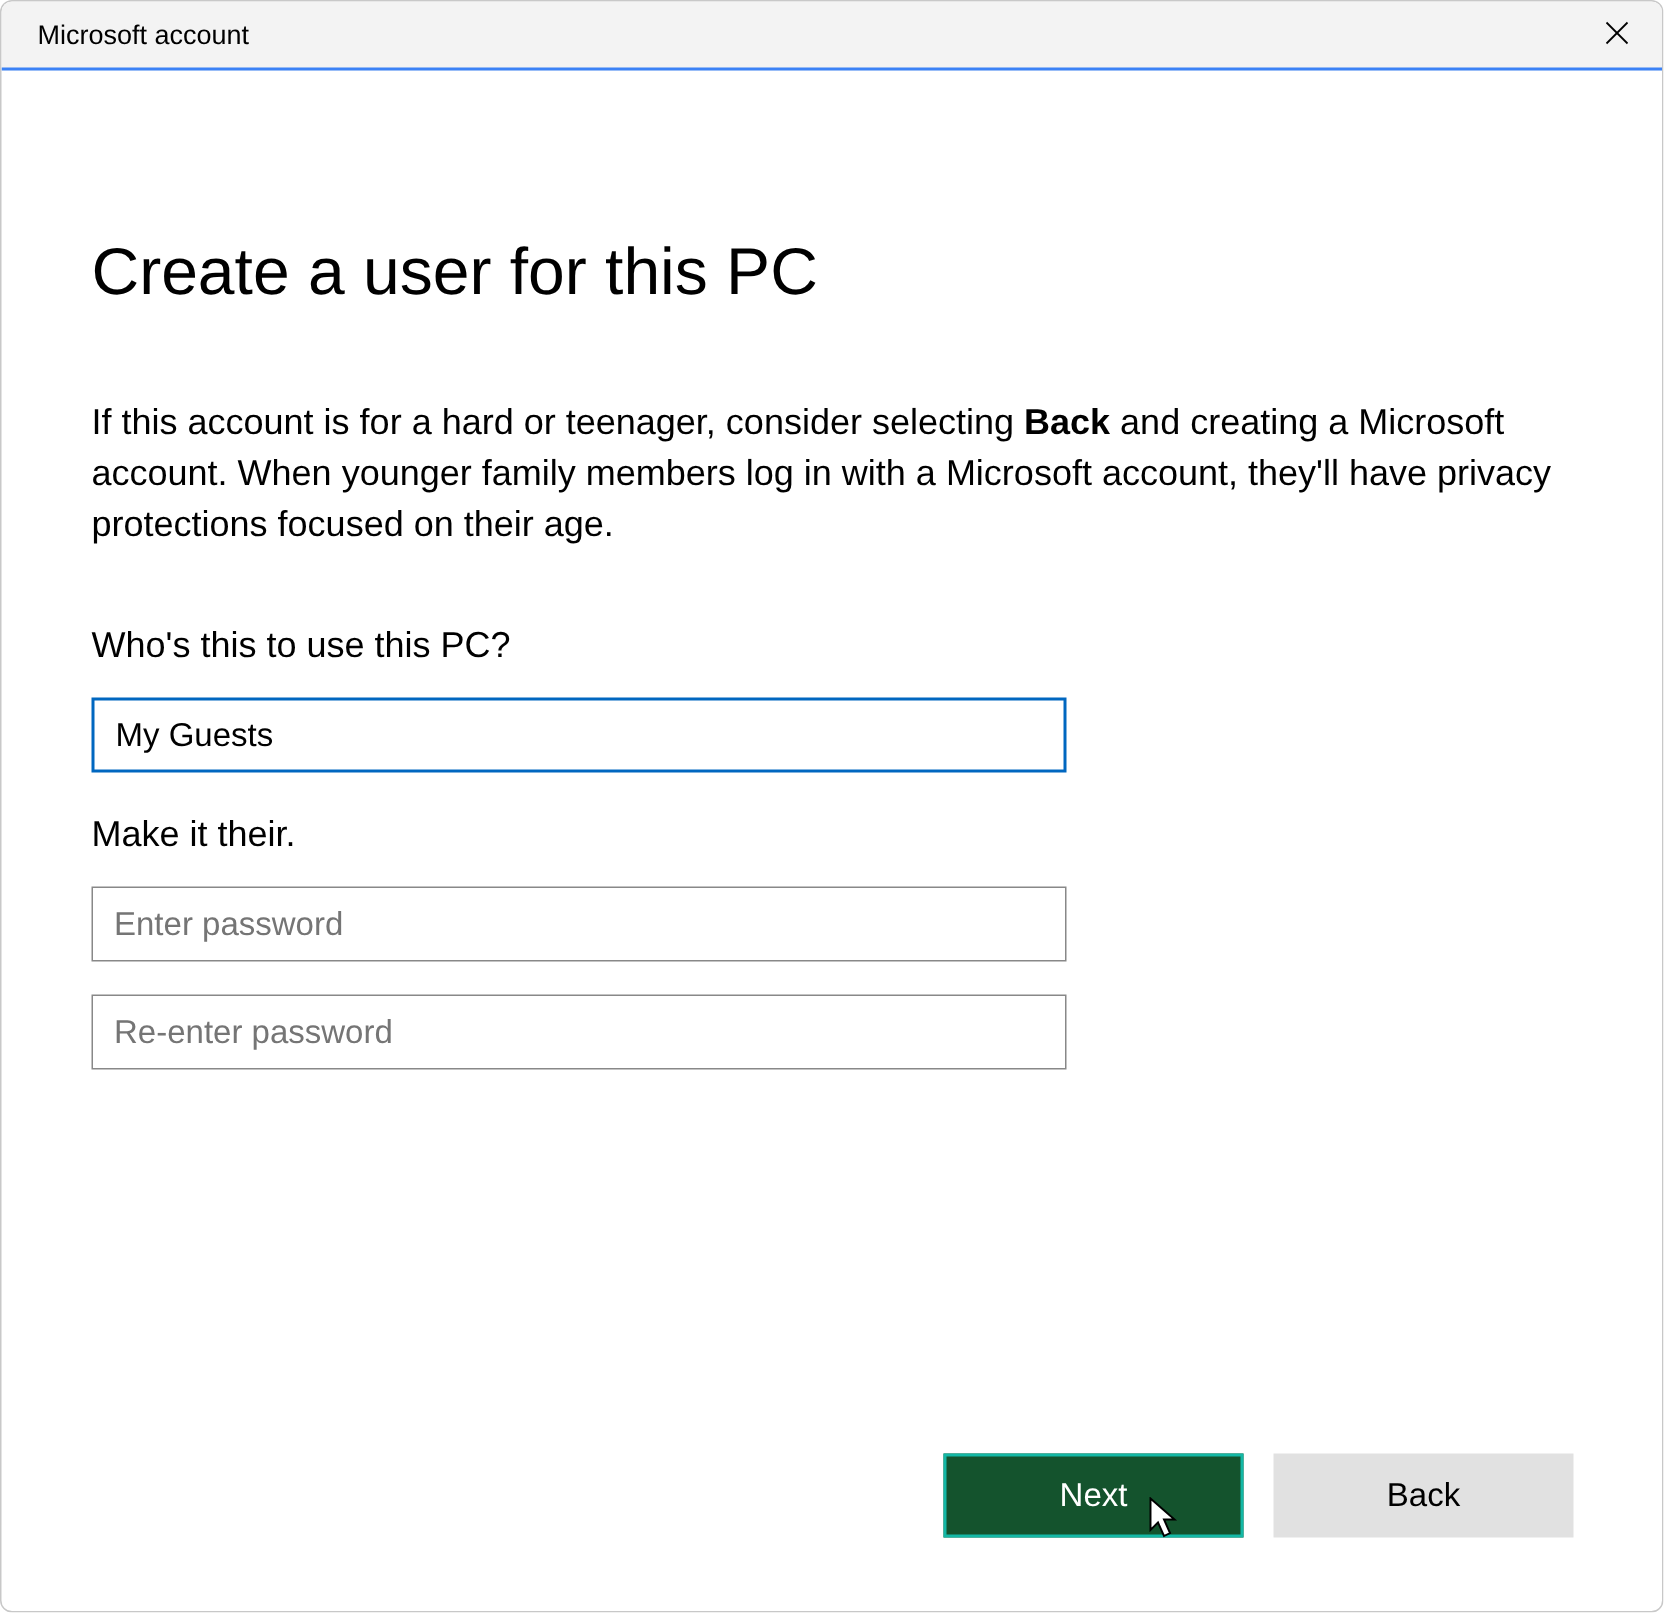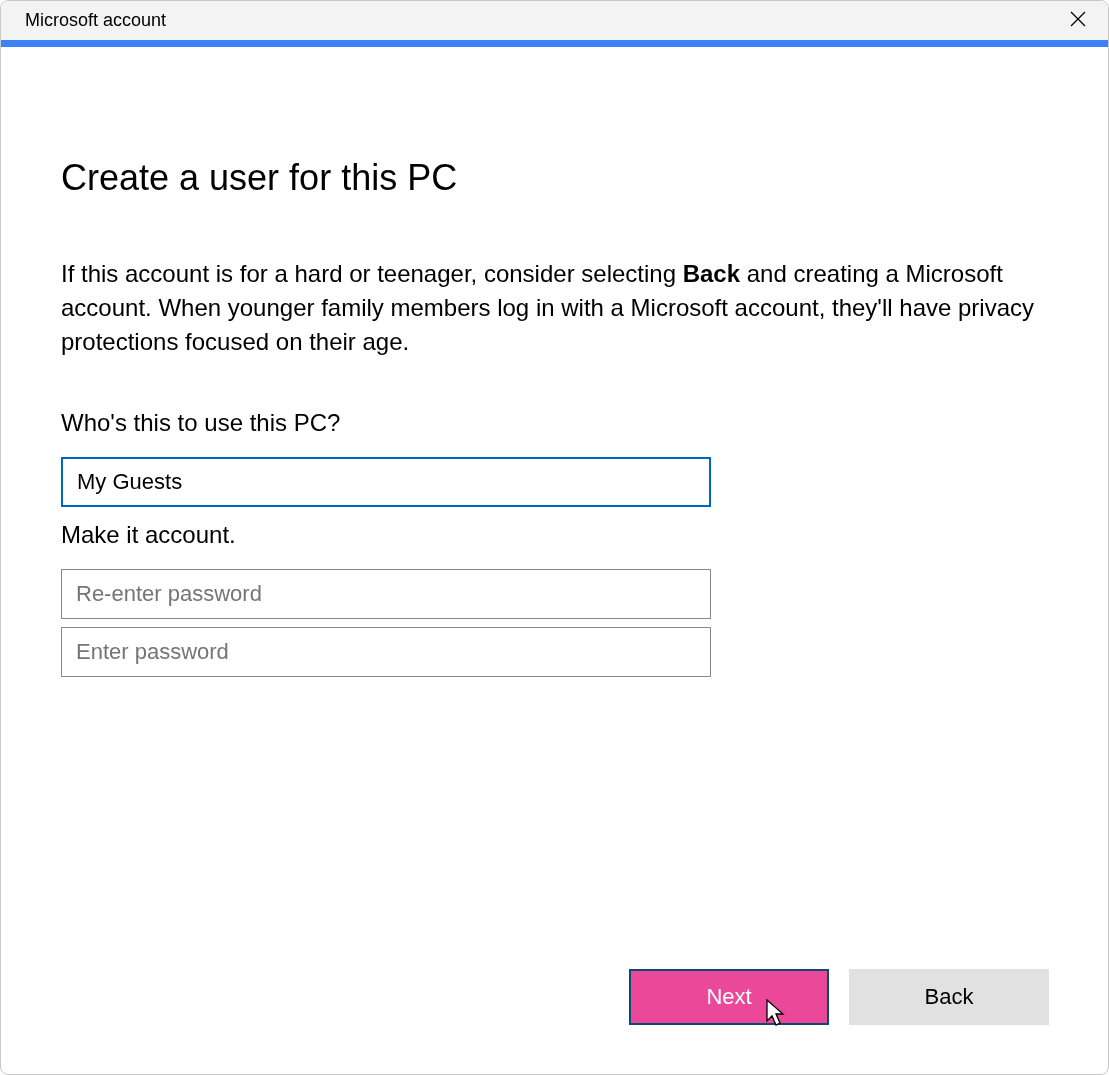--- a/index.html
+++ b/index.html
@@ -21,21 +21,21 @@
       border: 1px solid #c8c8c8;
       border-radius: 8px;
       background: #ffffff;
       display: flex;
       flex-direction: column;
       overflow: hidden;
     }
     .titlebar {
       height: 46px;
       background: #f3f3f3;
-      border-bottom: 7px solid #3b82f6;
+      border-bottom: 2px solid #3b82f6;
       display: flex;
       align-items: center;
       justify-content: space-between;
       padding: 0 0 0 24px;
     }
     .titlebar-title {
       font-size: 18px;
       color: #000000;
       font-weight: 400;
     }
@@ -53,21 +53,21 @@
       width: 16px;
       height: 16px;
     }
     .content {
       flex: 1;
       padding: 110px 60px 40px 60px;
       display: flex;
       flex-direction: column;
     }
     .page-heading {
-      font-size: 36px;
+      font-size: 44px;
       font-weight: 400;
       color: #000000;
       margin-bottom: 58px;
     }
     .desc-para {
       font-size: 24px;
       line-height: 34px;
       color: #000000;
       font-weight: 400;
       margin-bottom: 44px;
@@ -84,21 +84,21 @@
       margin-top: 6px;
     }
     .text-input {
       width: 650px;
       height: 50px;
       padding: 0 14px;
       font-size: 22px;
       font-family: inherit;
       border: 1px solid #888888;
       outline: none;
-      margin-bottom: 8px;
+      margin-bottom: 22px;
       background: #ffffff;
       color: #000000;
     }
     .text-input.focused {
       border: 2px solid #0067c0;
     }
     .text-input::placeholder {
       color: #757575;
     }
     .button-row {
@@ -111,23 +111,23 @@
     .btn {
       width: 200px;
       height: 56px;
       font-size: 22px;
       font-family: inherit;
       border: none;
       cursor: pointer;
       font-weight: 400;
     }
     .btn-primary {
-      background: #ec4899;
+      background: #14532d;
       color: #ffffff;
-      border: 2px solid #0c4a6e;
+      border: 2px solid #14b8a6;
     }
     .btn-secondary {
       background: #e1e1e1;
       color: #000000;
     }
     .cursor-arrow {
       position: absolute;
       bottom: 44px;
       left: 766px;
       pointer-events: none;
@@ -154,23 +154,23 @@
     <h1 class="page-heading">Create a user for this PC</h1>
 
     <p class="desc-para">
       <span>If this account is for a hard or teenager, consider selecting </span><strong>Back</strong><span> and creating a Microsoft account. When younger family members log in with a Microsoft account, they'll have privacy protections focused on their age.</span>
     </p>
 
 
     <div class="section-label">Who's this to use this PC?</div>
     <input type="text" class="text-input focused" value="My Guests" style="">
 
-    <div class="section-label">Make it account.</div>
+    <div class="section-label">Make it their.</div>
+    <input type="password" class="text-input" placeholder="Enter password" style="">
     <input type="password" class="text-input" placeholder="Re-enter password" style="">
-    <input type="password" class="text-input" placeholder="Enter password" style="">
   </div>
 
   <div class="button-row">
     <button class="btn btn-primary">Next</button>
     <button class="btn btn-secondary">Back</button>
   </div>
 
   <div class="cursor-arrow">
     <svg width="22" height="28" viewBox="0 0 22 28">
       <path d="M 1 1 L 1 22 L 6 17 L 10 26 L 14 24 L 10 15 L 17 15 Z" fill="#ffffff" stroke="#000000" stroke-width="1.3"></path>

